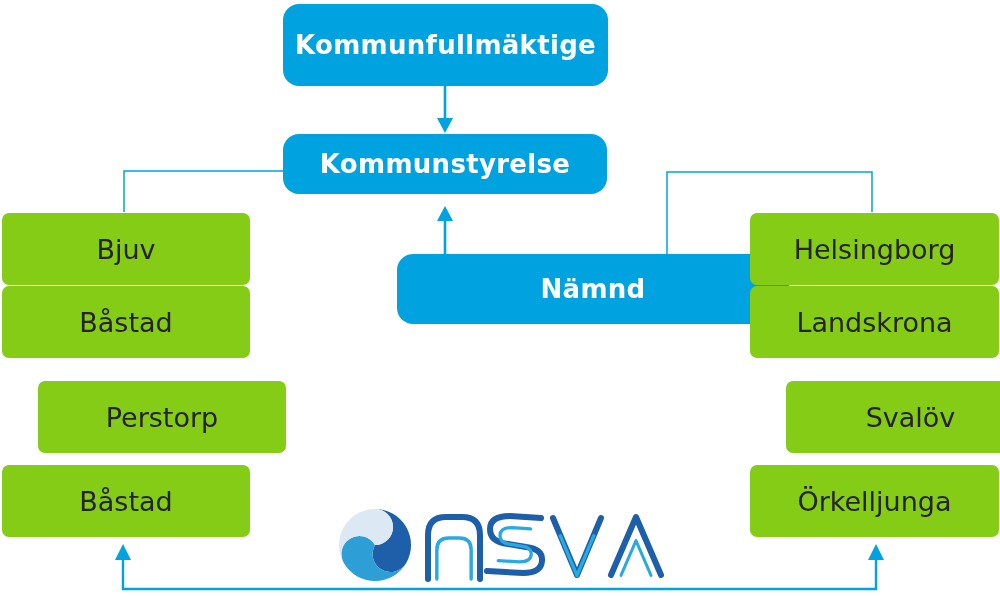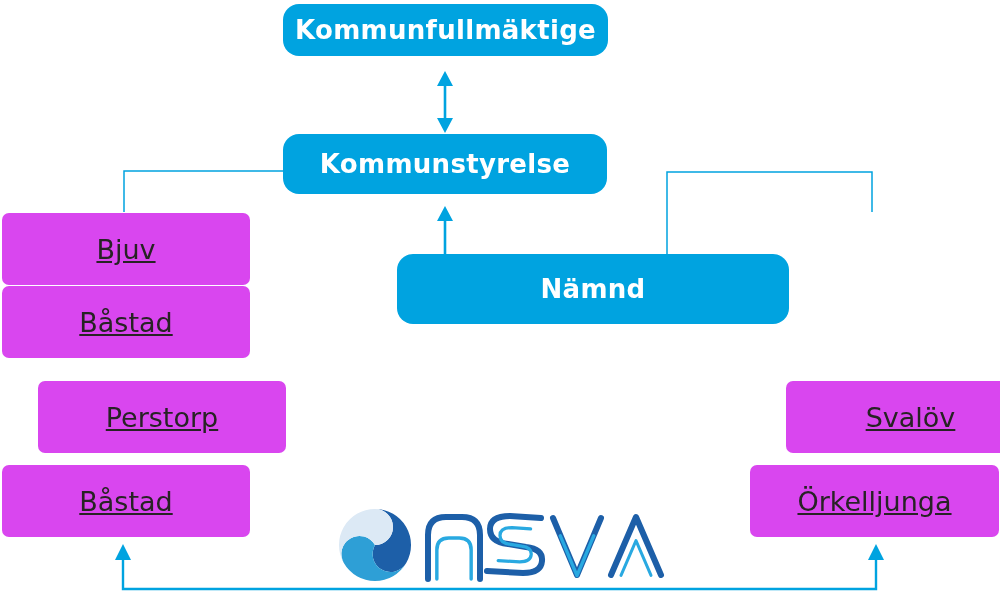--- a/index.html
+++ b/index.html
@@ -9,29 +9,28 @@
     overflow:hidden;
   }
   .canvas{position:absolute;inset:0;}
   svg.connectors{position:absolute;left:0;top:0;z-index:1;}
   .node{
     position:absolute;z-index:2;
     background:#00a3e0;color:#ffffff;font-weight:bold;
     border-radius:16px;display:flex;align-items:center;justify-content:center;
     font-size:26px;letter-spacing:.3px;
   }
-  #node-kf{left:283px;top:4px;width:325px;height:52px;}
+  #node-kf{left:283px;top:4px;width:325px;height:82px;}
   #node-ks{left:283px;top:134px;width:324px;height:60px;}
   #node-n {left:397px;top:254px;width:392px;height:70px;}
   .owner{
     position:absolute;z-index:2;
-    background:#d946ef;color:#272324;
+    background:#84cc16;color:#272324;
     border-radius:7px;display:flex;align-items:center;justify-content:center;
     font-size:27px;
-    text-decoration:underline;
   }
   .owner.left {left:2px;width:248px;height:72px;}
   .owner.right{left:750px;width:249px;height:72px;}
   #o-l0,#o-r0{top:213px;}
   #o-l1,#o-r1{top:286px;}
   #o-l2,#o-r2{top:381px;margin-left:36px;}
   #o-l3,#o-r3{top:465px;}
   .logo{position:absolute;left:334px;top:502px;width:345px;height:88px;z-index:2;}
   .sr-only{
     position:absolute;width:1px;height:1px;overflow:hidden;
@@ -62,20 +61,22 @@
 
   <div class="node" id="node-kf">Kommunfullmäktige</div>
   <div class="node" id="node-ks">Kommunstyrelse</div>
   <div class="node" id="node-n">Nämnd</div>
 
   <div class="owner left" id="o-l0">Bjuv</div>
   <div class="owner left" id="o-l1">Båstad</div>
   <div class="owner left" id="o-l2">Perstorp</div>
   <div class="owner left" id="o-l3">Båstad</div>
 
+  <div class="owner right" id="o-r0">Helsingborg</div>
+  <div class="owner right" id="o-r1">Landskrona</div>
   <div class="owner right" id="o-r2">Svalöv</div>
   <div class="owner right" id="o-r3">Örkelljunga</div>
 
   <div class="logo">
     <span class="sr-only">nsva</span>
     <svg width="345" height="88" viewBox="0 0 345 88">
 
       <g transform="translate(41,43)">
         <path d="M0 0 A18 18 0 0 0 0 -36 A36 36 0 0 1 31.2 18 A18 18 0 0 1 0 0 Z" fill="#1d5fa8"></path>
         <path d="M0 0 A18 18 0 0 0 0 -36 A36 36 0 0 1 31.2 18 A18 18 0 0 1 0 0 Z" fill="#2e9fd6" transform="rotate(120)"></path>

